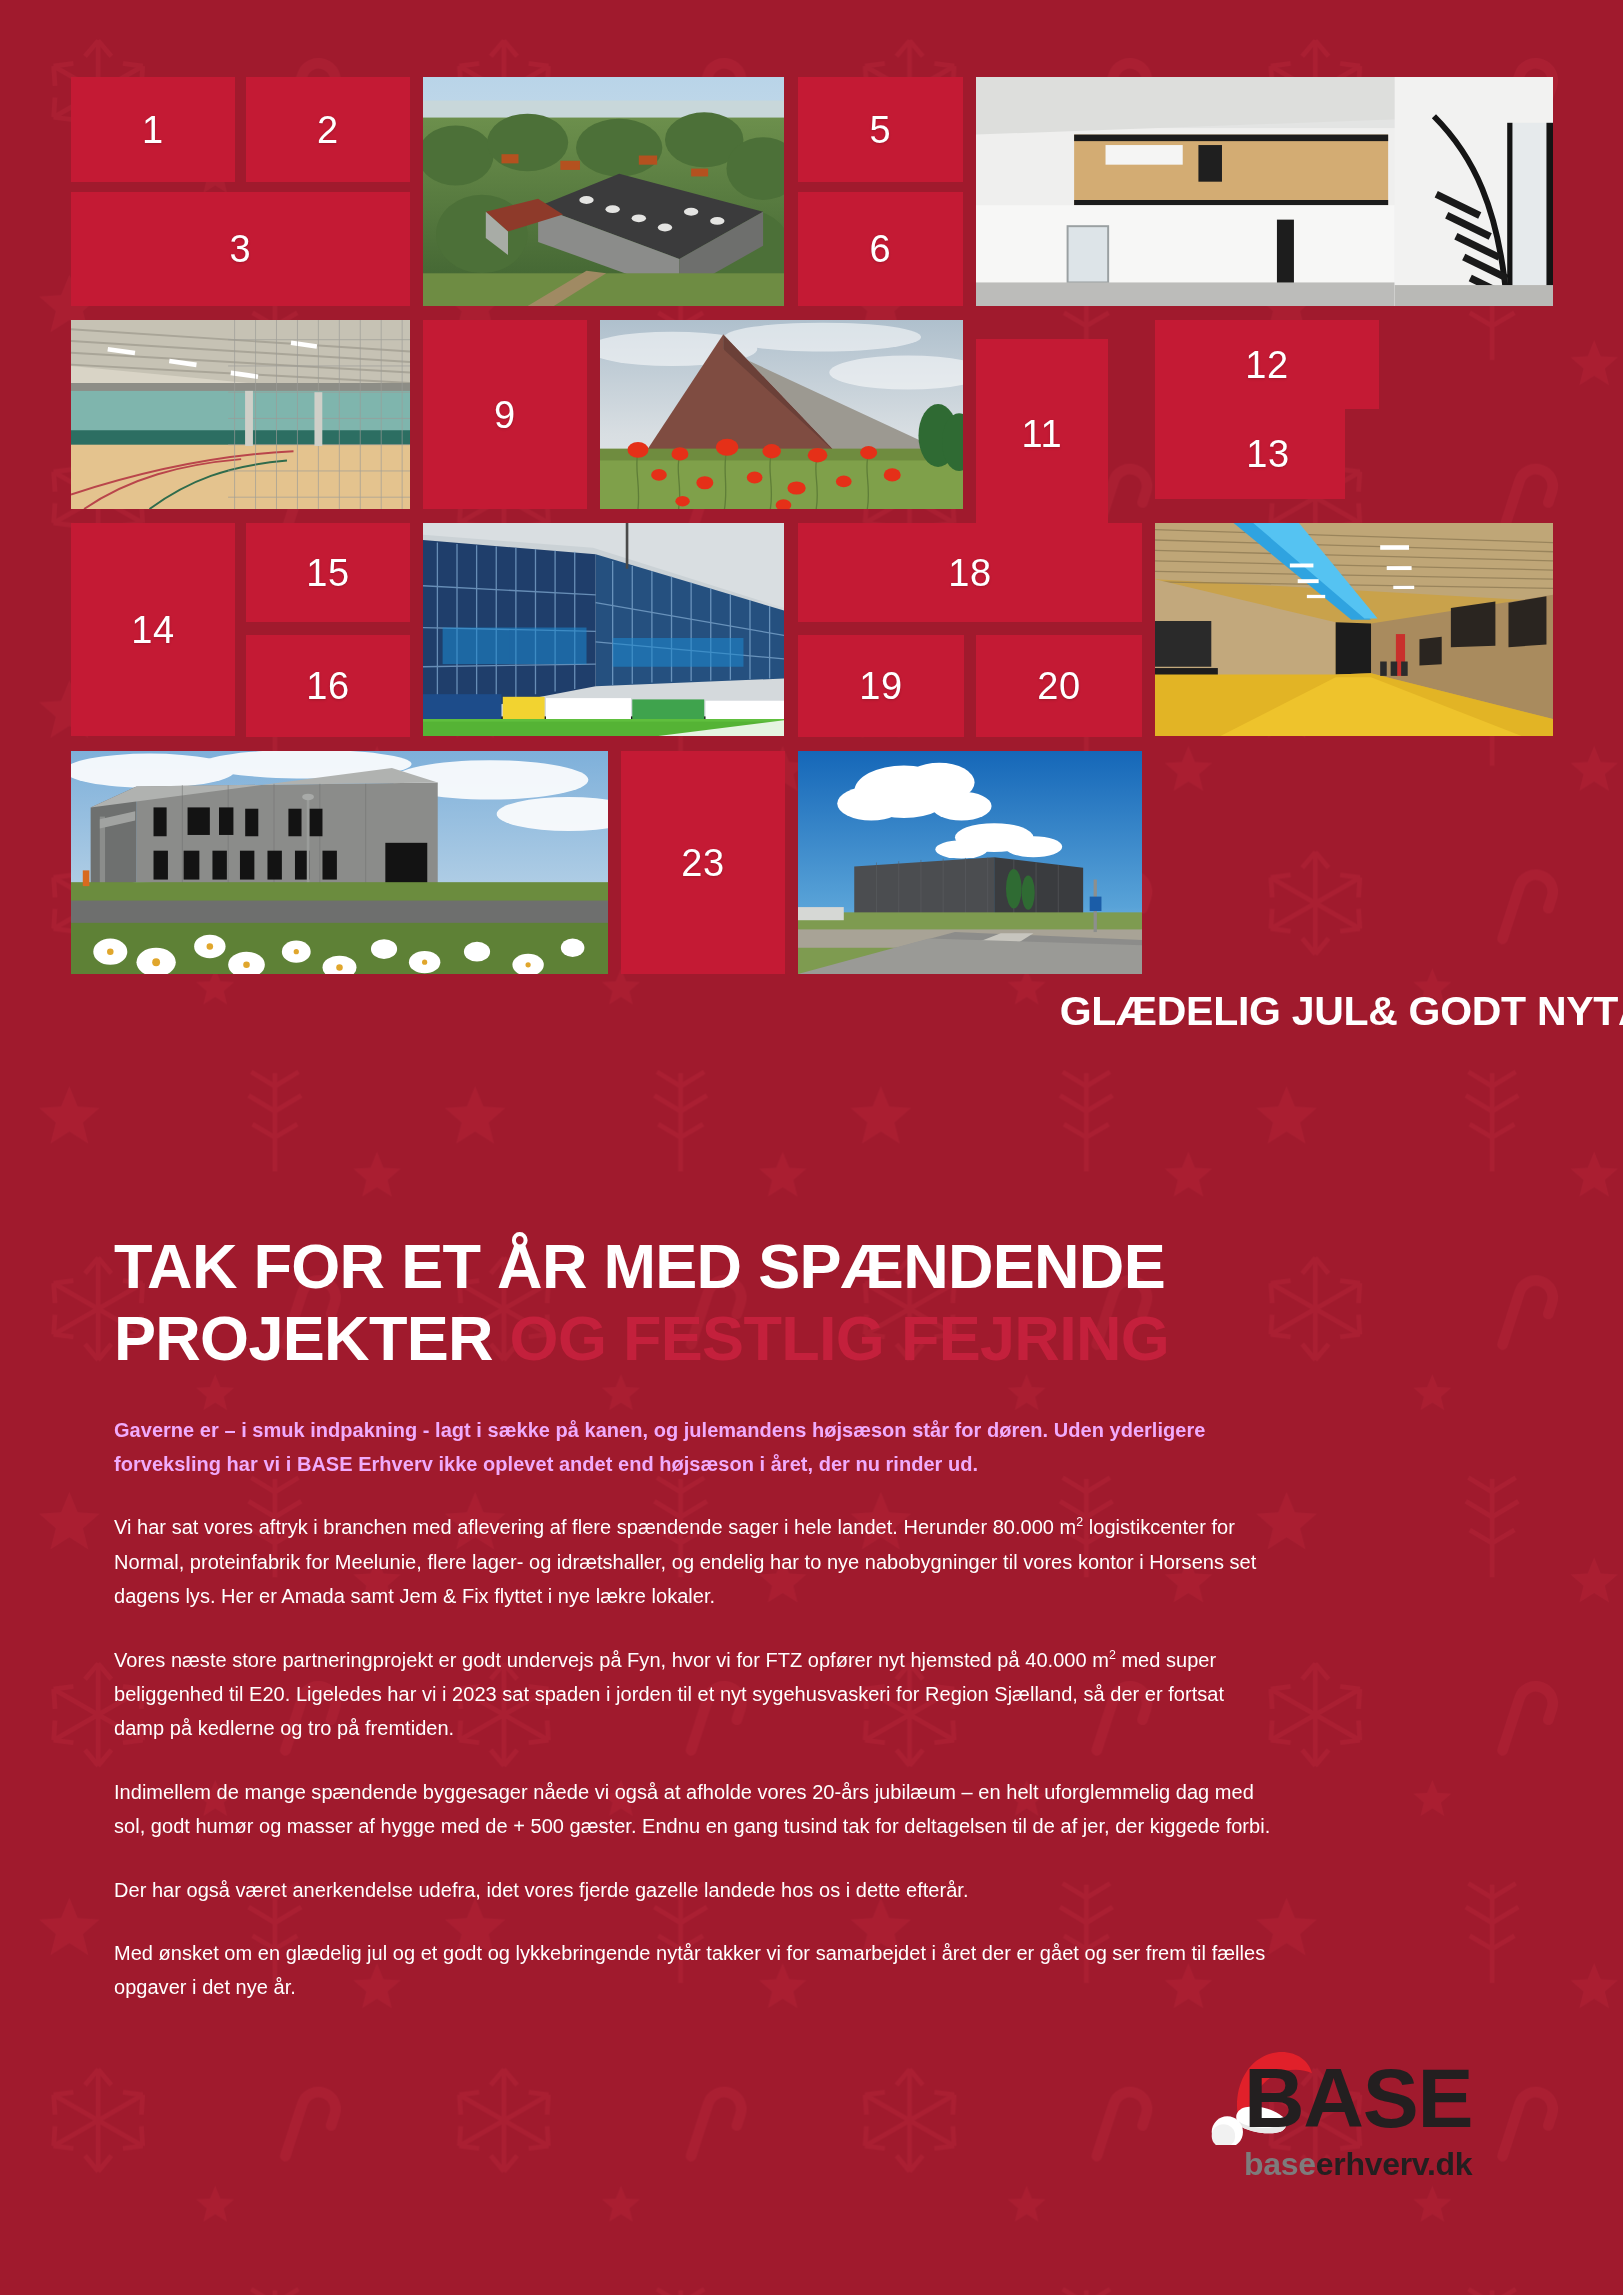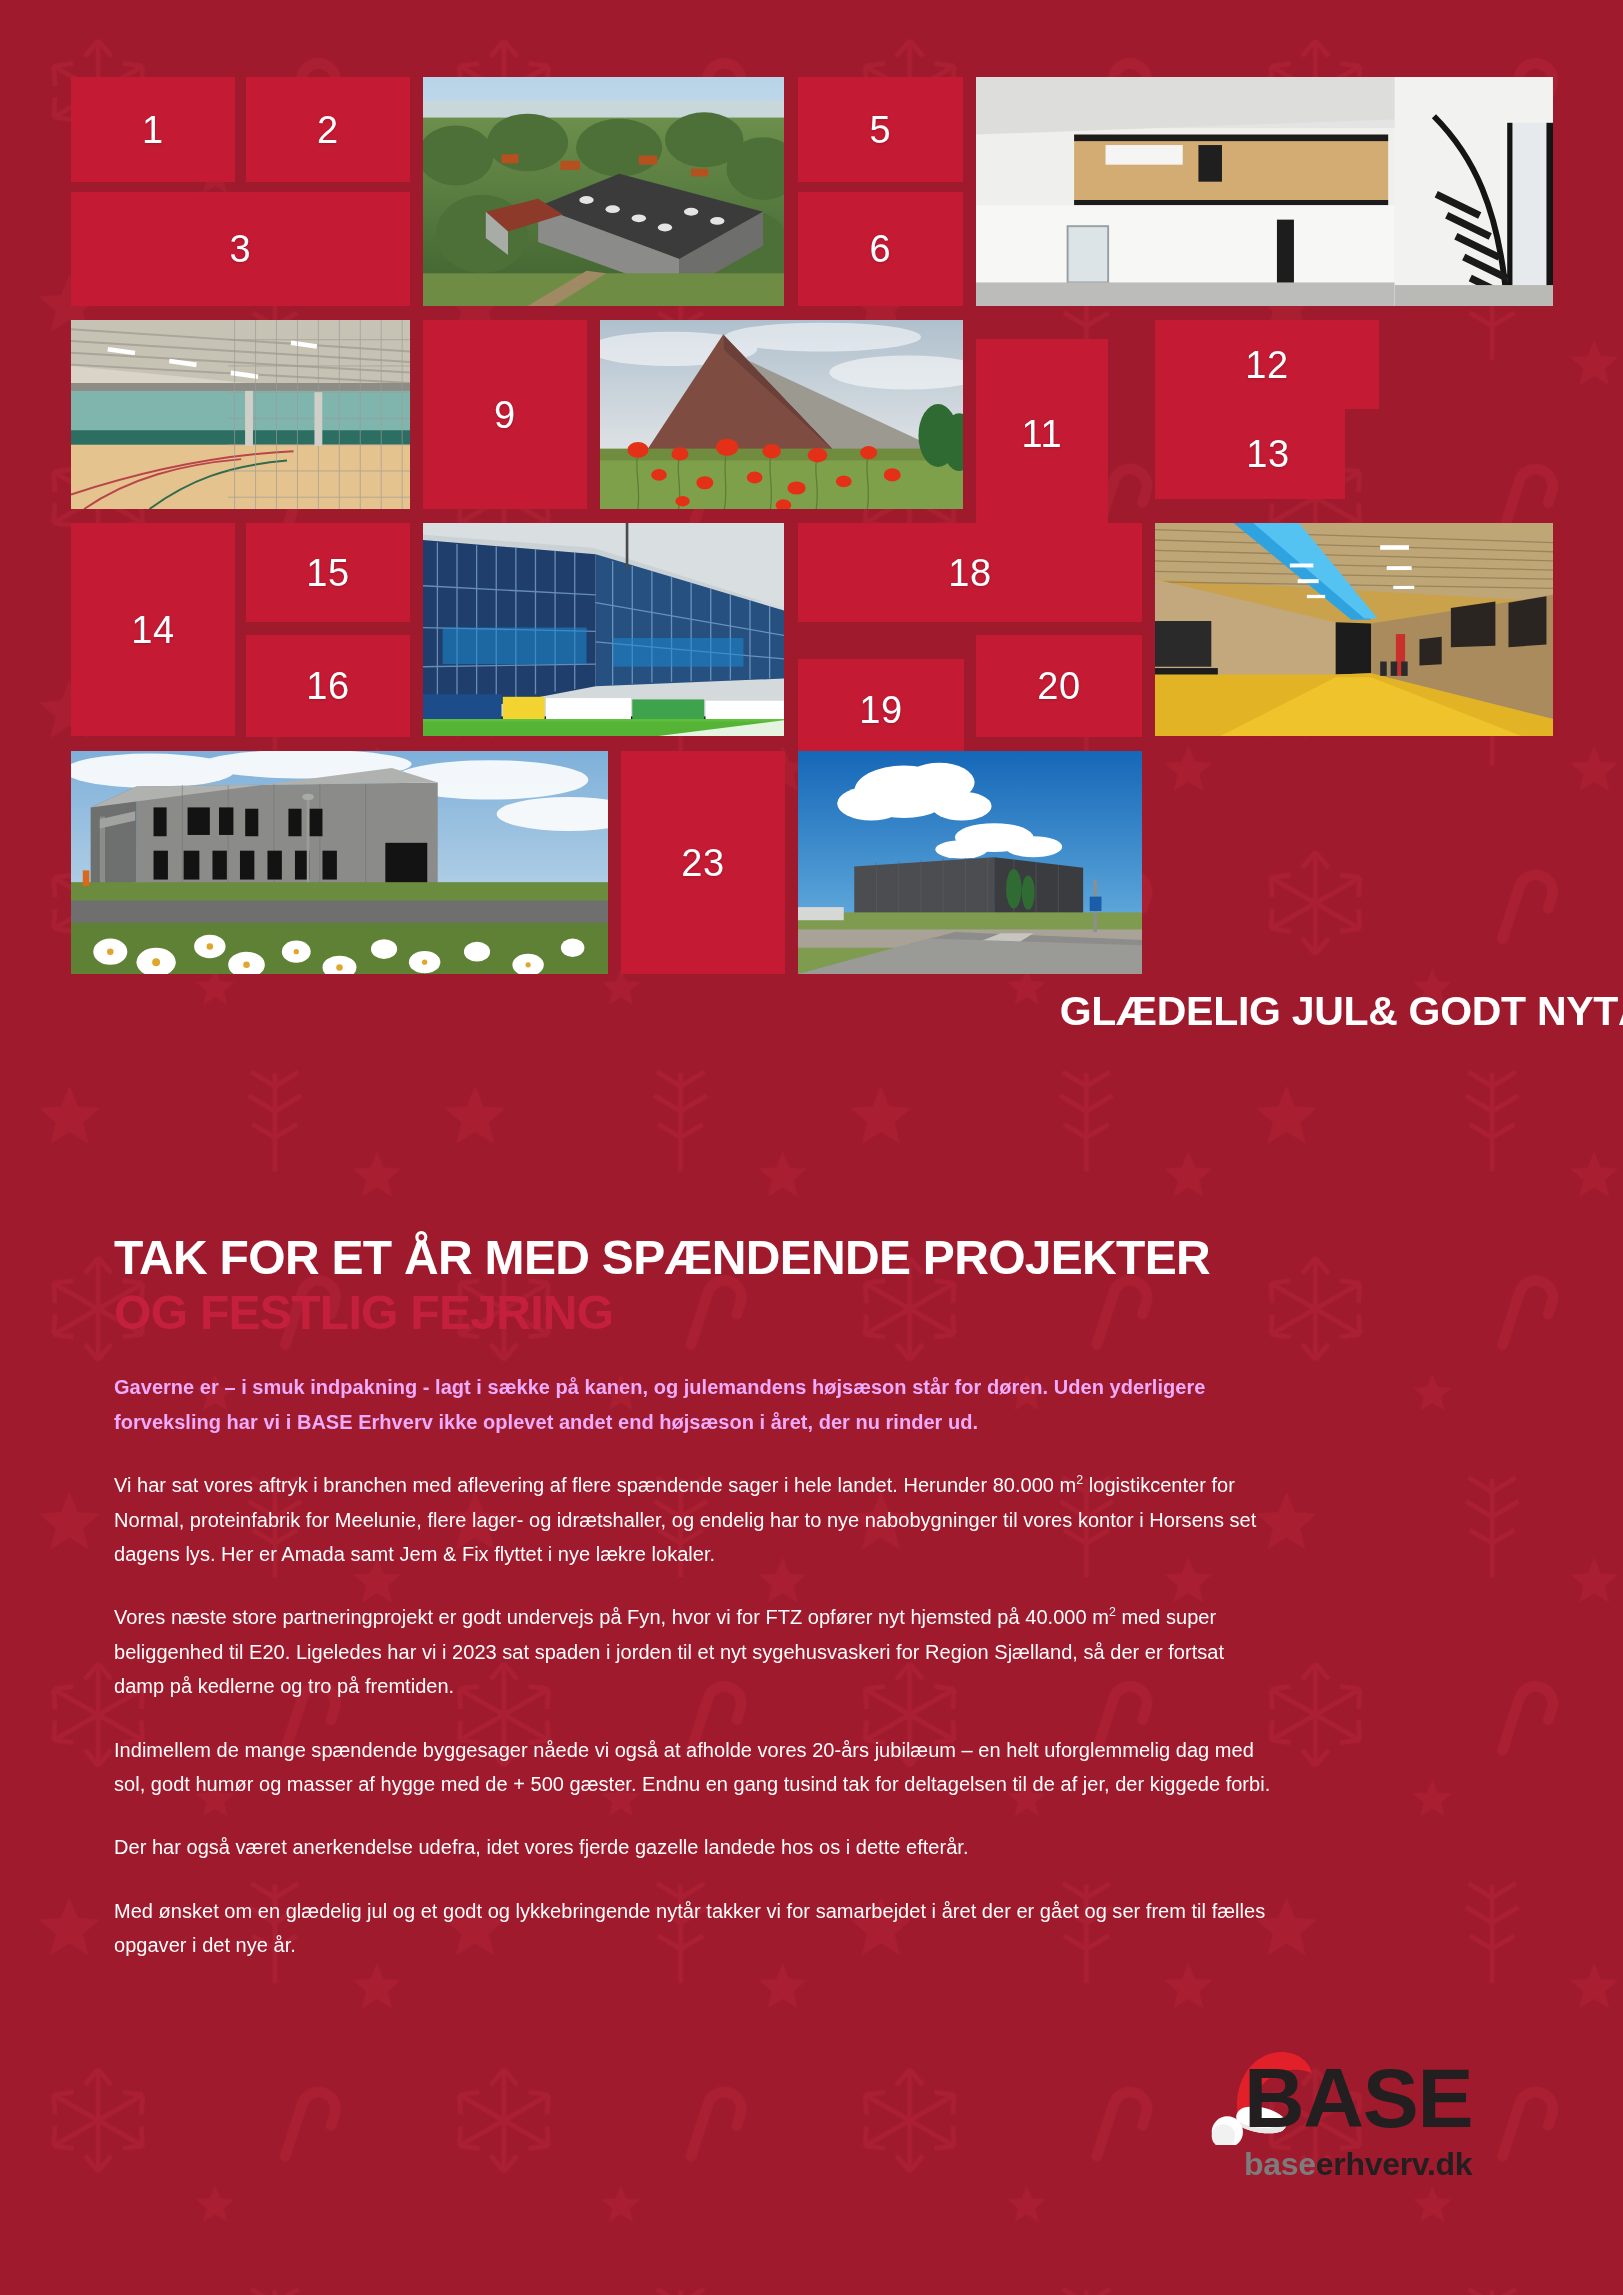--- a/index.html
+++ b/index.html
@@ -95,25 +95,25 @@
   #article {
     position: absolute;
     left: 114px;
     top: 1231px;
     width: 1165px;
   }
 
   #headline {
     font-family: "Liberation Sans Narrow", "Liberation Sans", sans-serif;
     font-weight: bold;
-    font-size: 48px;
+    font-size: 63px;
     line-height: 1.14;
     letter-spacing: -0.7px;
     color: #ffffff;
-    margin-bottom: 30px;
+    margin-bottom: 38px;
   }
   #headline .dim { color: #C4203C; }
 
   .lead {
     font-size: 20px;
     line-height: 1.72;
     font-weight: bold;
     color: #f0abfc;
     margin-bottom: 29px;
     letter-spacing: 0.03px;
@@ -452,21 +452,21 @@
         <rect x="0" y="304" width="552" height="22" fill="#55B335"></rect>
         <path d="M360,326 L552,302 L552,326 Z" fill="#FFFFFF" opacity="0.85"></path>
         <rect x="310" y="0" width="4" height="70" fill="#4A4A4A"></rect>
       </svg>
     </div>
 
     <div class="tile" style="left:727px; top:446px; width:344px; height:99px;">
       <span class="num">18</span>
     </div>
 
-    <div class="tile" style="left:727px; top:558px; width:166px; height:102px;margin-top:24px;">
+    <div class="tile" style="left:727px; top:558px; width:166px; height:102px;">
       <span class="num">19</span>
     </div>
 
     <div class="tile" style="left:905px; top:558px; width:166px; height:102px;">
       <span class="num">20</span>
     </div>
 
     <div class="photo" style="left:1084px; top:446px; width:398px; height:213px;">
       <svg viewBox="0 0 608 326" preserveAspectRatio="none">
         <rect width="608" height="326" fill="#C9A24B"></rect>

